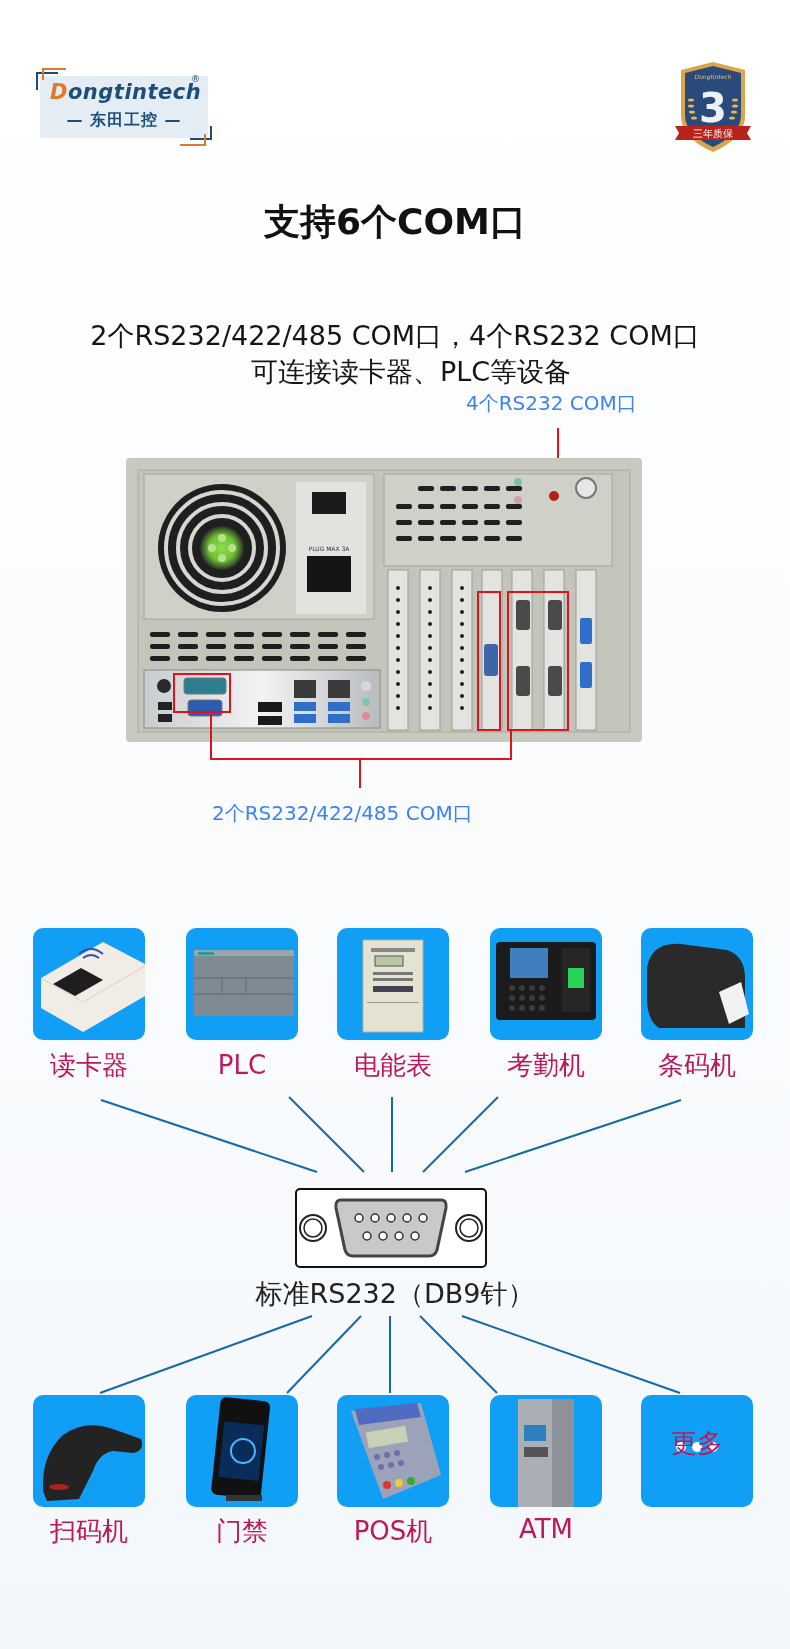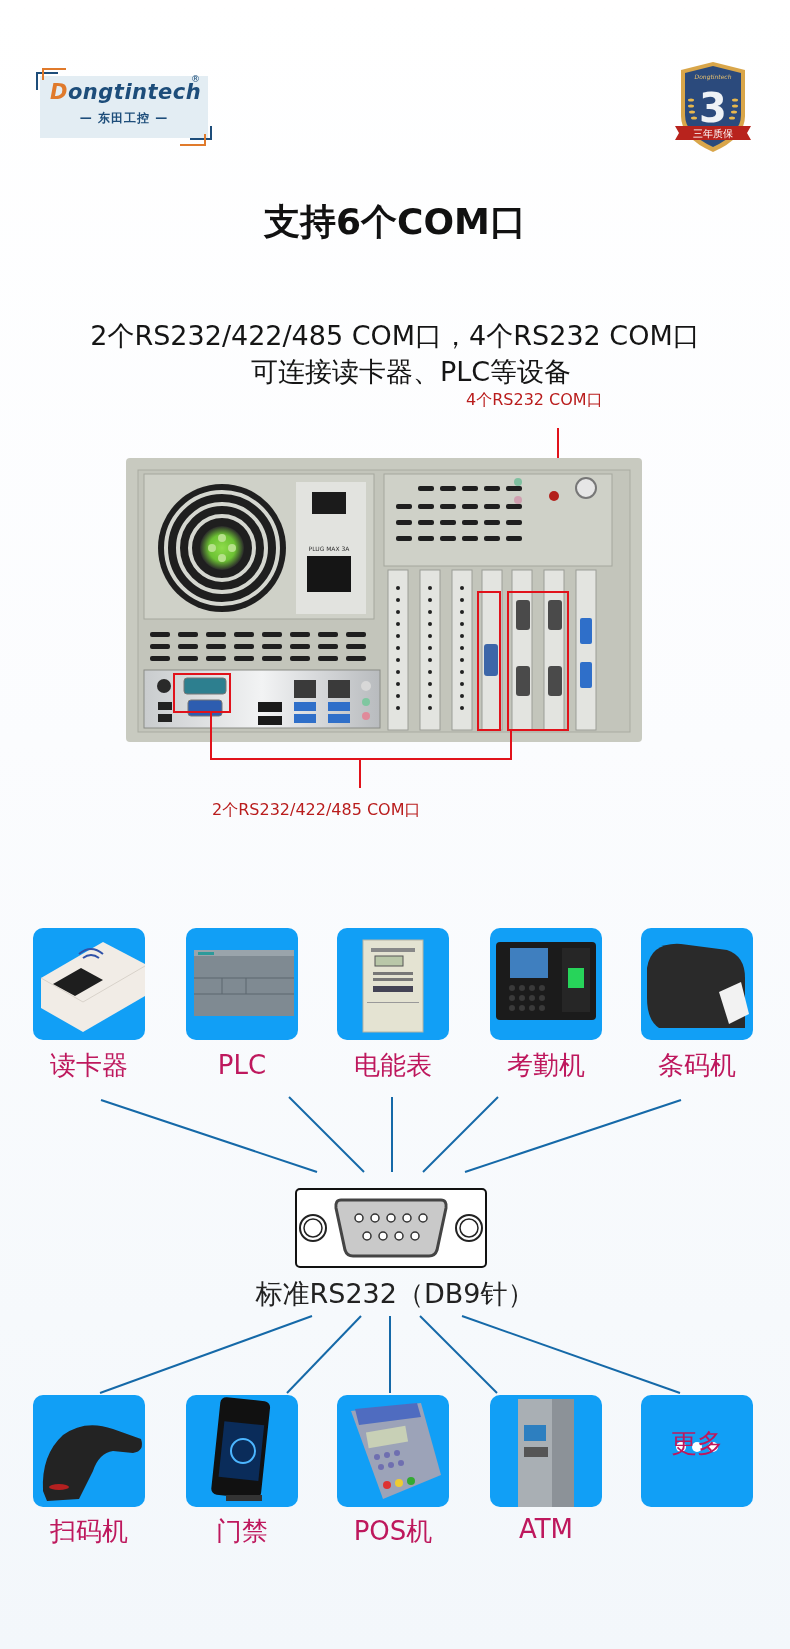--- a/index.html
+++ b/index.html
@@ -16,33 +16,33 @@
   
   .logo { left: 36px; top: 70px; width: 176px; height: 76px; }
   .logo-plate { position: absolute; left: 4px; top: 6px; width: 168px; height: 62px; background: #e3edf3; }
   .logo-corner-tl { position: absolute; left: 0; top: 2px; width: 22px; height: 18px; border-left: 2px solid #1d4d7a; border-top: 2px solid #1d4d7a; }
   .logo-corner-tl2 { position: absolute; left: 6px; top: -2px; width: 24px; height: 12px; border-left: 2px solid #e07a2b; border-top: 2px solid #e07a2b; }
   .logo-corner-br { position: absolute; right: 0; bottom: 6px; width: 22px; height: 14px; border-right: 2px solid #1d4d7a; border-bottom: 2px solid #1d4d7a; }
   .logo-corner-br2 { position: absolute; right: 6px; bottom: 0; width: 26px; height: 12px; border-right: 2px solid #e07a2b; border-bottom: 2px solid #e07a2b; }
   .logo-en { position: absolute; left: 14px; top: 10px; font-family: "DejaVu Sans", sans-serif; font-style: italic; font-weight: bold; font-size: 21px; color: #1d4d7a; letter-spacing: 0.5px; }
   .logo-en .d { color: #e07a2b; }
   .logo-reg { position: absolute; right: 12px; top: 4px; font-size: 9px; color: #1d4d7a; }
-  .logo-cn { position: absolute; left: 0; right: 0; top: 40px; text-align: center; font-weight: bold; font-size: 12px; color: #1d4d7a; letter-spacing: 1px; }
+  .logo-cn { position: absolute; left: 0; right: 0; top: 40px; text-align: center; font-weight: bold; font-size: 16px; color: #1d4d7a; letter-spacing: 1px; }
 
   
   .badge { left: 673px; top: 60px; width: 80px; height: 96px; }
 
   
   .title { left: 0; width: 790px; top: 198px; text-align: center; font-size: 36px; font-weight: bold; color: #111; }
   .sub { left: 0; width: 790px; text-align: center; font-size: 27px; color: #151515; margin-top: 44px; }
   .sub1 { top: 274px; }
   .sub2 { top: 310px; padding-left: 32px; }
 
   
-  .callout { font-size: 16px; color: #b91c1c; white-space: nowrap; }
+  .callout { font-size: 20px; color: #3b82f6; white-space: nowrap; }
   .callout-top { left: 466px; top: 390px; }
   .callout-bottom { left: 212px; top: 800px; }
   .redline { background: #e1121b; }
 
   
   .machine { left: 126px; top: 458px; width: 516px; height: 284px; }
 
   
   .dev { width: 112px; height: 112px; border-radius: 10px; background: #119ff6; overflow: hidden; }
   .dev-label { width: 150px; text-align: center; font-size: 26px; color: #be185d; }

